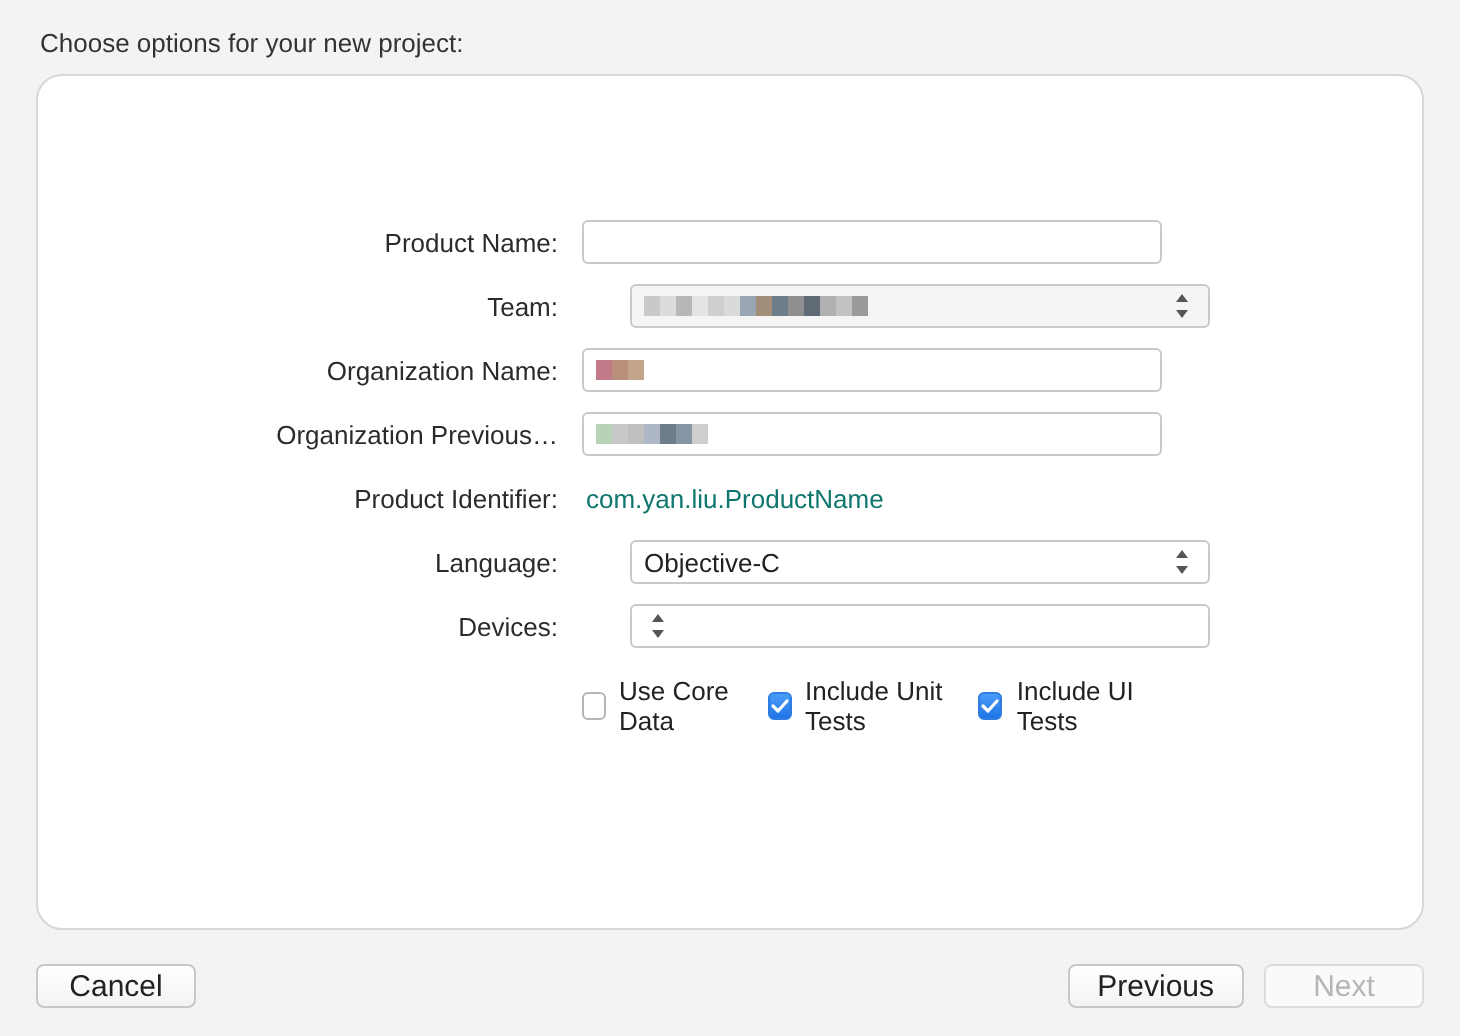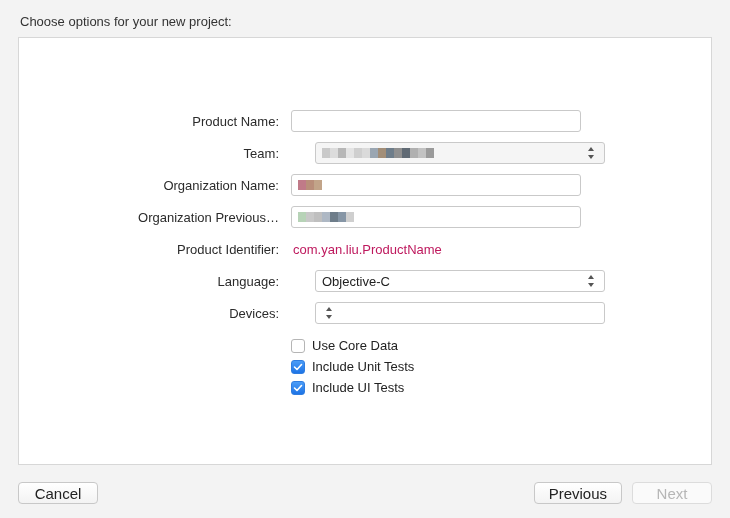--- a/index.html
+++ b/index.html
@@ -18,21 +18,21 @@
     position: relative;
   }
   .title {
     margin: 0 0 8px 2px;
     font-size: 13px;
     color: #333;
   }
   .panel {
     background: #ffffff;
     border: 1px solid #d7d7d7;
-    border-radius: 0;
+    border-radius: 13px;
     height: 428px;
     padding-top: 72px;
   }
   .form {
     display: grid;
     grid-template-columns: 260px 290px;
     column-gap: 12px;
     row-gap: 10px;
     align-items: center;
   }
@@ -67,28 +67,28 @@
   }
   .popup .value, .popup-org .value { flex: 1; overflow: hidden; white-space: nowrap; }
   .stepper {
     width: 14px; height: 16px;
     display: flex; flex-direction: column;
     align-items: center; justify-content: center;
     color: #555;
   }
   .stepper svg { display:block; }
   .readonly {
-    color: #be185d;
+    color: #0f766e;
     padding-left: 2px;
     height: 22px;
     display: flex; align-items: center;
   }
   .checks {
     grid-column: 2;
-    display: flex; flex-direction: column; gap: 6px;
+    display: flex; gap: 6px;
     margin-top: 4px;
   }
   .check {
     display: flex; align-items: center; gap: 7px;
     cursor: default; user-select: none;
   }
   .checkbox {
     width: 14px; height: 14px;
     border: 1px solid #b5b5b5;
     border-radius: 3px;

